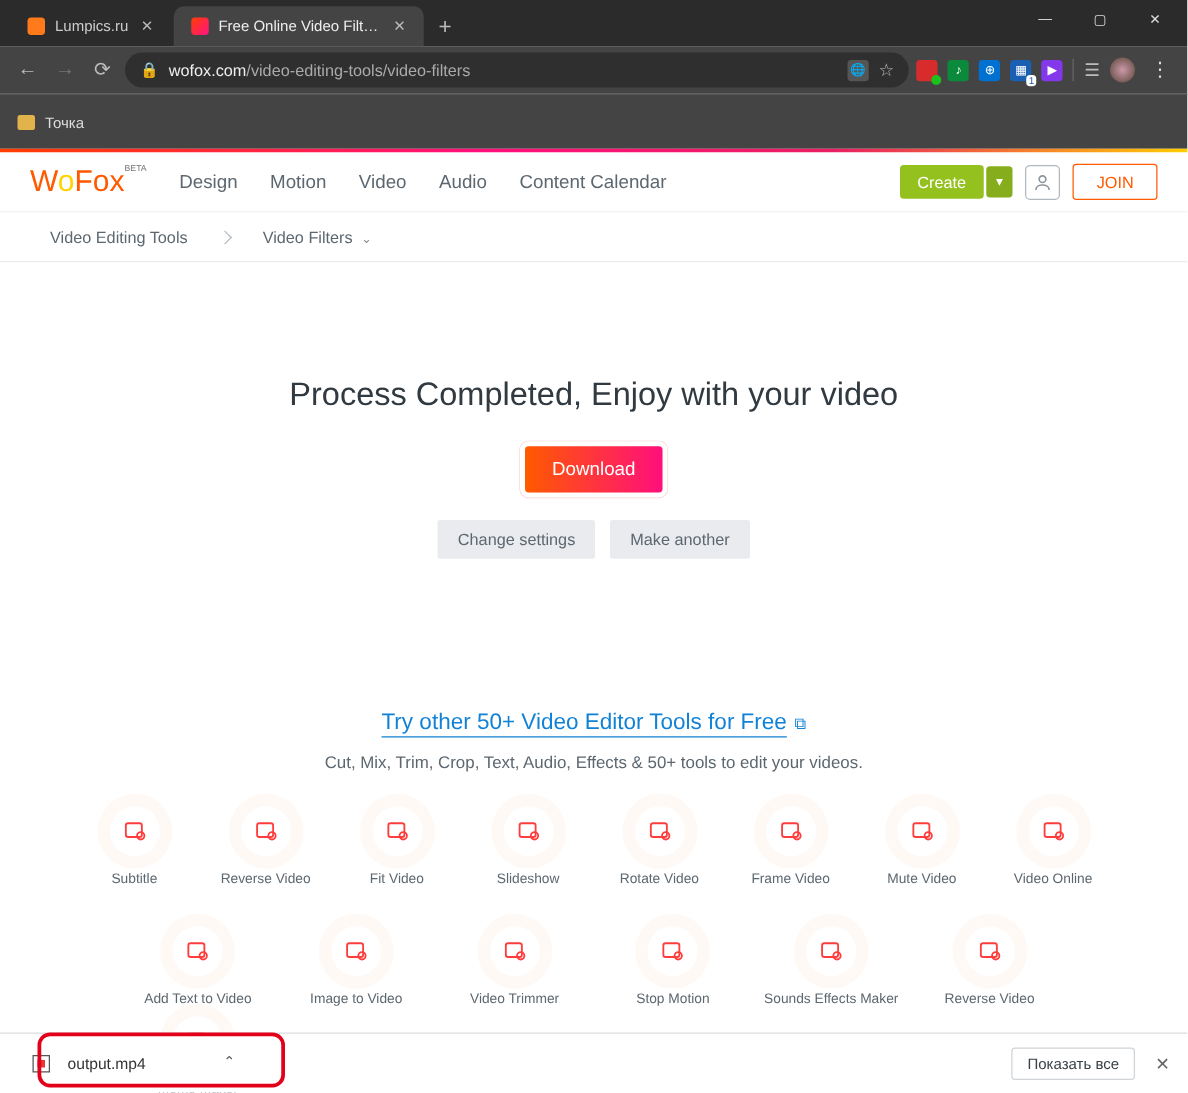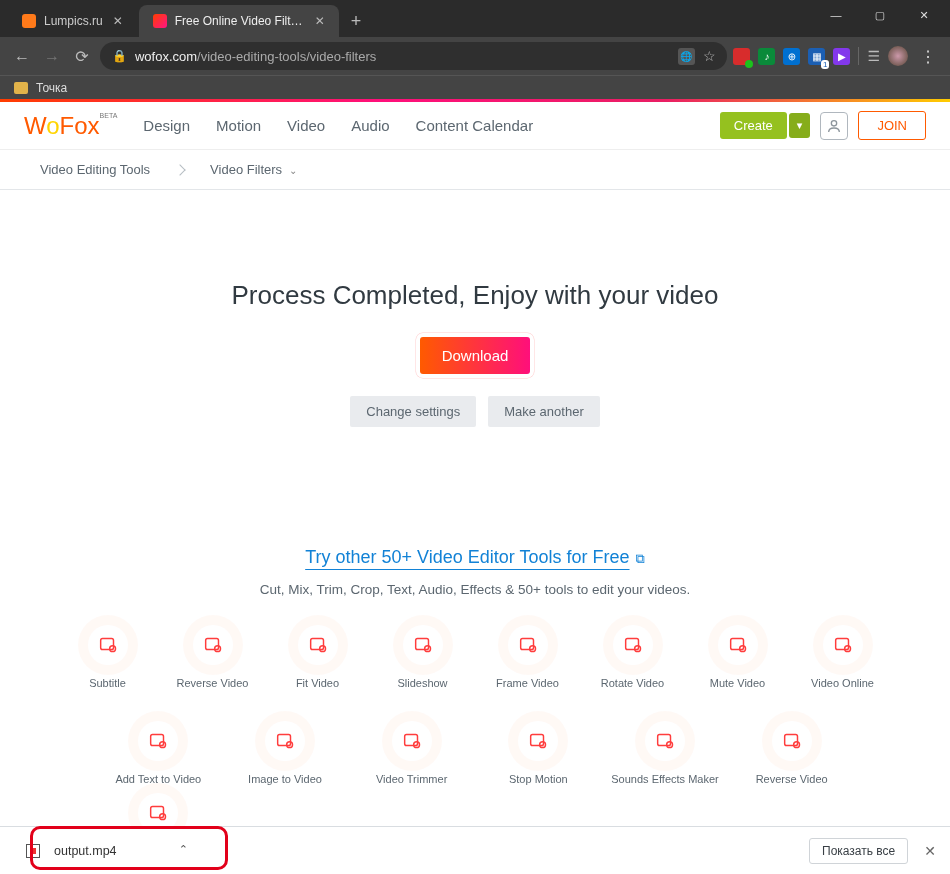--- a/index.html
+++ b/index.html
@@ -63,21 +63,21 @@
   .ext-red .dot { position:absolute; right:-3px; bottom:-3px; width:8px; height:8px; background:#1cc21c; border-radius:50%; }
   .ext-green { background:#0a8a3a; }
   .ext-blue { background:#0070d1; }
   .ext-blue2 { background:#1b5fb3; position:relative; }
   .ext-blue2 .badge { position:absolute; right:-4px; bottom:-4px; background:#fff; color:#1b5fb3; font-size:8px; padding:0 2px; border-radius:3px; }
   .ext-purple { background:#8338ec; }
   .avatar { width:20px; height:20px; border-radius:50%; background: radial-gradient(circle,#c9a,#543); }
   .kebab { color:#ddd; font-size:16px; padding:0 4px; }
   .reader-icon { color:#bbb; font-size:14px; }
 
-  .bookmarks-row { background:#444; height:24px; border-top:1px solid #555; display:flex; align-items:center; padding:0 14px; font-size:12px; color:#ddd; gap:8px; }
+  .bookmarks-row { background:#444; height:44px; border-top:1px solid #555; display:flex; align-items:center; padding:0 14px; font-size:12px; color:#ddd; gap:8px; }
   .bm-folder { width:14px; height:12px; background:#e2b34a; border-radius:2px; }
 
   
   .gradient-line {
     height:3px;
     background: linear-gradient(90deg,#ff3d00 0%,#ff0f7b 40%,#e91e63 70%,#ffcc00 100%);
   }
   .site-header {
     height:48px; display:flex; align-items:center; padding:0 24px;
     justify-content: space-between;
@@ -312,30 +312,30 @@
           </div>
           <div class="tool-label">Slideshow</div>
         </div>
         <div class="tool">
           <div class="tool-ico">
             <svg viewBox="0 0 24 24" fill="none" stroke="#ff3d3d" stroke-width="1.6">
               <rect x="4" y="5" width="14" height="12" rx="2"></rect>
               <circle cx="17" cy="16" r="3.2"></circle>
             </svg>
           </div>
+          <div class="tool-label">Rotate Video</div>
+        </div>
+        <div class="tool">
+          <div class="tool-ico">
+            <svg viewBox="0 0 24 24" fill="none" stroke="#ff3d3d" stroke-width="1.6">
+              <rect x="4" y="5" width="14" height="12" rx="2"></rect>
+              <circle cx="17" cy="16" r="3.2"></circle>
+            </svg>
+          </div>
           <div class="tool-label">Frame Video</div>
-        </div>
-        <div class="tool">
-          <div class="tool-ico">
-            <svg viewBox="0 0 24 24" fill="none" stroke="#ff3d3d" stroke-width="1.6">
-              <rect x="4" y="5" width="14" height="12" rx="2"></rect>
-              <circle cx="17" cy="16" r="3.2"></circle>
-            </svg>
-          </div>
-          <div class="tool-label">Rotate Video</div>
         </div>
         <div class="tool">
           <div class="tool-ico">
             <svg viewBox="0 0 24 24" fill="none" stroke="#ff3d3d" stroke-width="1.6">
               <rect x="4" y="5" width="14" height="12" rx="2"></rect>
               <circle cx="17" cy="16" r="3.2"></circle>
             </svg>
           </div>
           <div class="tool-label">Mute Video</div>
         </div>

